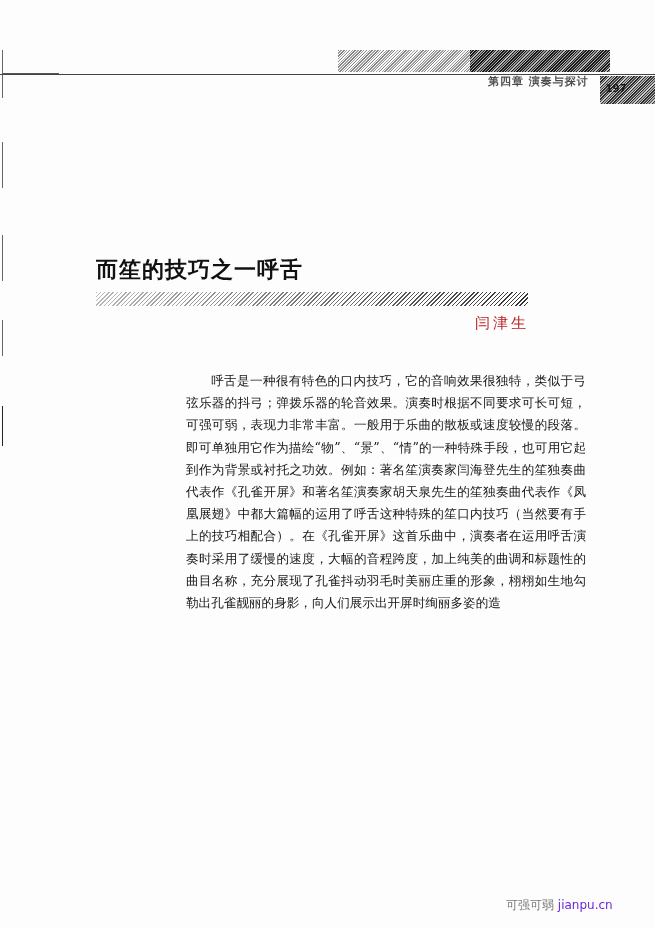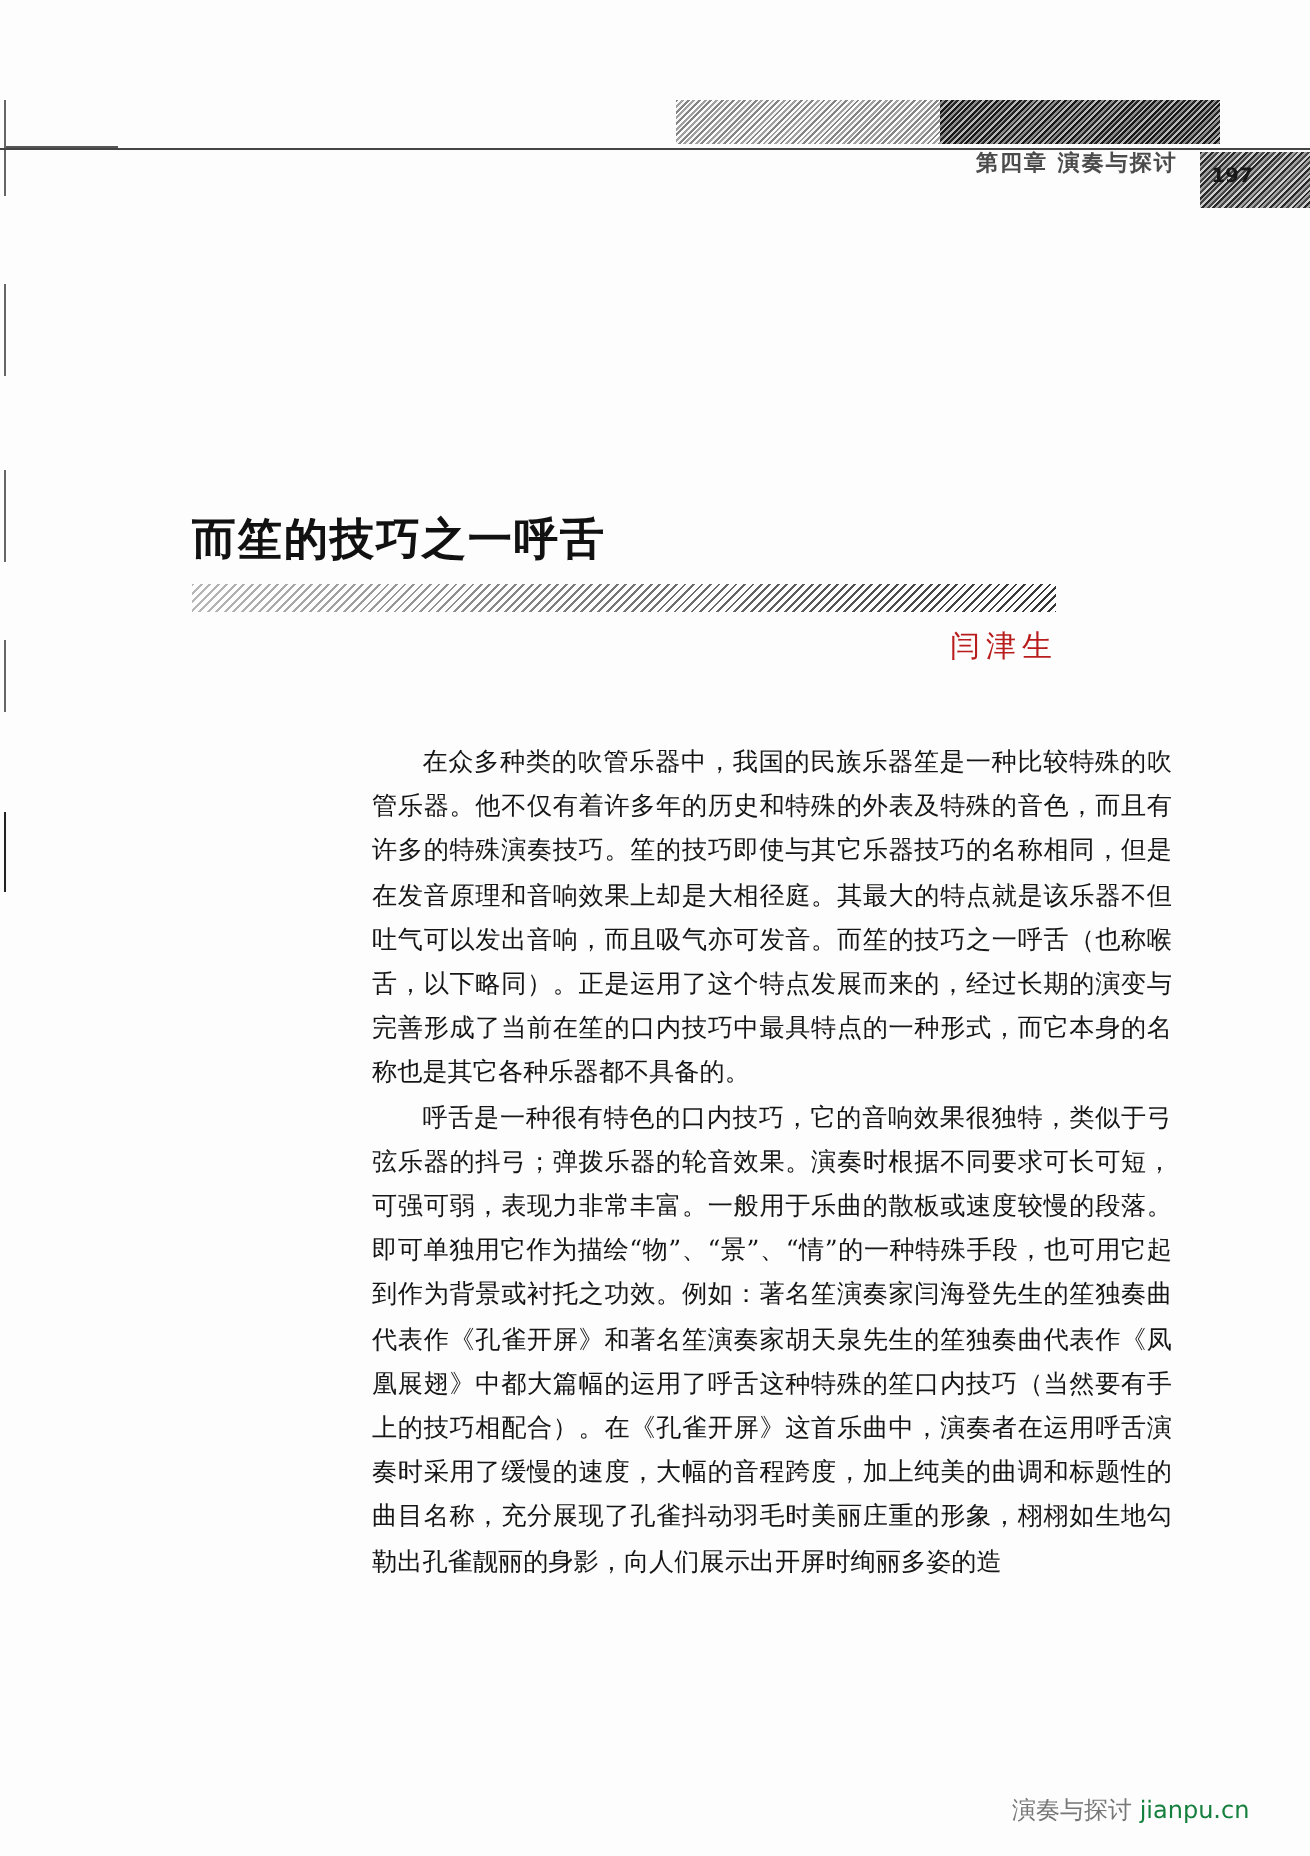--- a/index.html
+++ b/index.html
@@ -14,21 +14,21 @@
   .crop-mark-h{position:absolute;left:3px;top:73px;width:56px;height:1px;background:#555;}
   .margin-bar{position:absolute;left:2px;width:1px;background:#666;}
   .title{position:absolute;left:96px;top:255px;font-size:22px;font-family:"DejaVu Sans",sans-serif;font-weight:bold;color:#111;letter-spacing:1px;}
   .title-band{position:absolute;left:96px;top:292px;width:432px;height:14px;
     background-image:repeating-linear-gradient(135deg,#333 0 1px,#fff 1px 3px);
     -webkit-mask-image:linear-gradient(90deg,rgba(0,0,0,.35),rgba(0,0,0,1));mask-image:linear-gradient(90deg,rgba(0,0,0,.35),rgba(0,0,0,1));}
   .author{position:absolute;right:126px;top:314px;font-size:15px;letter-spacing:3px;color:#b91c1c;}
   .body{position:absolute;left:186px;top:370px;width:400px;font-size:12.6px;line-height:22.2px;text-align:justify;text-align-last:left;color:#151515;}
   .body p{margin:0;text-indent:2em;}
   .watermark{position:absolute;left:506px;top:897px;font-size:12px;color:#777;font-family:"DejaVu Sans",sans-serif;}
-  .watermark .url{color:#15803d;}
+  .watermark .url{color:#6d28d9;}
 </style>
 </head>
 <body>
 
 <div class="margin-bar" style="top:50px;height:48px;"></div>
 <div class="crop-mark-h"></div>
 <div class="margin-bar" style="top:142px;height:46px;"></div>
 <div class="margin-bar" style="top:235px;height:46px;"></div>
 <div class="margin-bar" style="top:320px;height:36px;"></div>
 <div class="margin-bar" style="top:406px;height:40px;background:#222;"></div>
@@ -39,20 +39,19 @@
 <div class="header-rule"></div>
 <div class="page-num-box">
   <div class="page-num">197</div>
 </div>
 
 <div class="title">而笙的技巧之一呼舌</div>
 <div class="title-band"></div>
 <div class="author">闫津生</div>
 
 <div class="body">
-  <p>在众多种类的吹管乐器中，我国的民族乐器笙是一种比较特殊的吹管乐器。他不仅有着许多年的历史和特殊的外表及特殊的音色，而且有许多的特殊演奏技巧。笙的技巧即使与其它乐器技巧的名称相同，但是在发音原理和音响效果上却是大相径庭。其最大的特点就是该乐器不但吐气可以发出音响，而且吸气亦可发音。而笙的技巧之一呼舌（也称喉舌，以下略同）。正是运用了这个特点发展而来的，经过长期的演变与完善形成了当前在笙的口内技巧中最具特点的一种形式，而它本身的名称也是其它各种乐器都不具备的。</p>
   <p>呼舌是一种很有特色的口内技巧，它的音响效果很独特，类似于弓弦乐器的抖弓；弹拨乐器的轮音效果。演奏时根据不同要求可长可短，可强可弱，表现力非常丰富。一般用于乐曲的散板或速度较慢的段落。即可单独用它作为描绘“物”、“景”、“情”的一种特殊手段，也可用它起到作为背景或衬托之功效。例如：著名笙演奏家闫海登先生的笙独奏曲代表作《孔雀开屏》和著名笙演奏家胡天泉先生的笙独奏曲代表作《凤凰展翅》中都大篇幅的运用了呼舌这种特殊的笙口内技巧（当然要有手上的技巧相配合）。在《孔雀开屏》这首乐曲中，演奏者在运用呼舌演奏时采用了缓慢的速度，大幅的音程跨度，加上纯美的曲调和标题性的曲目名称，充分展现了孔雀抖动羽毛时美丽庄重的形象，栩栩如生地勾勒出孔雀靓丽的身影，向人们展示出开屏时绚丽多姿的造</p>
 </div>
 
 <div class="watermark">
-  <span>演奏与探讨</span>
+  <span>可强可弱</span>
   <span class="url">jianpu.cn</span>
 </div>
 
 </body></html>

